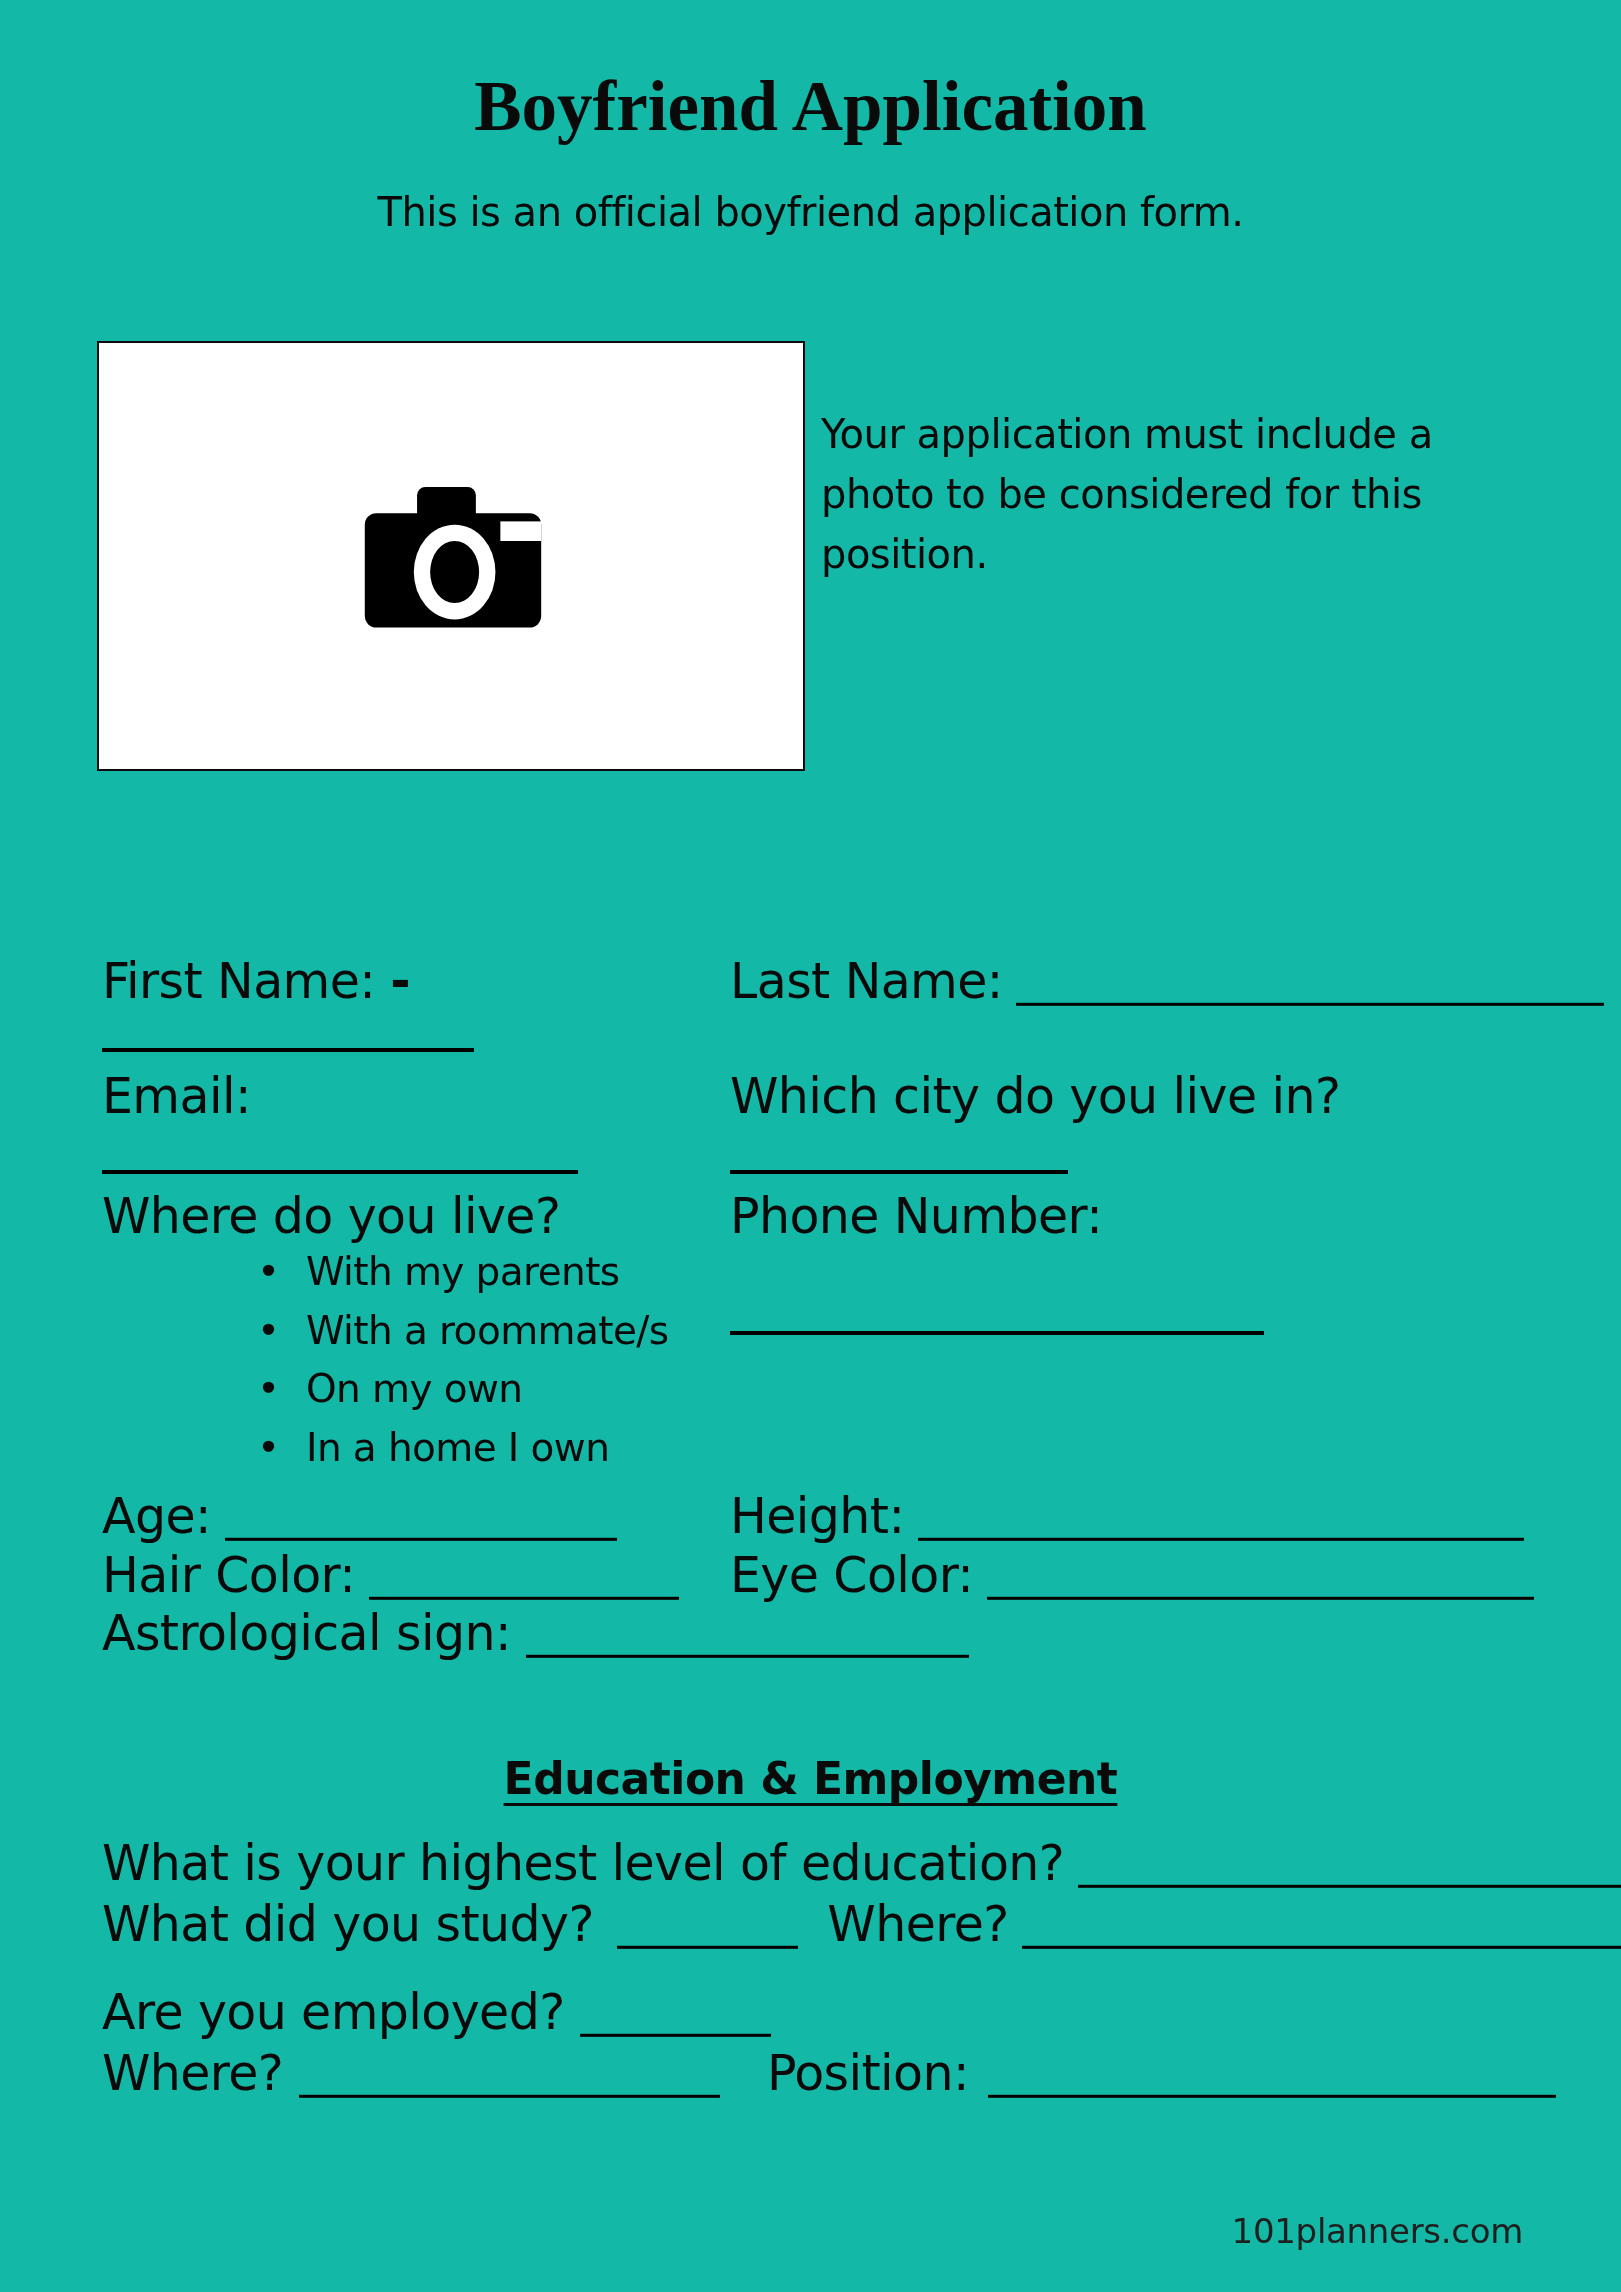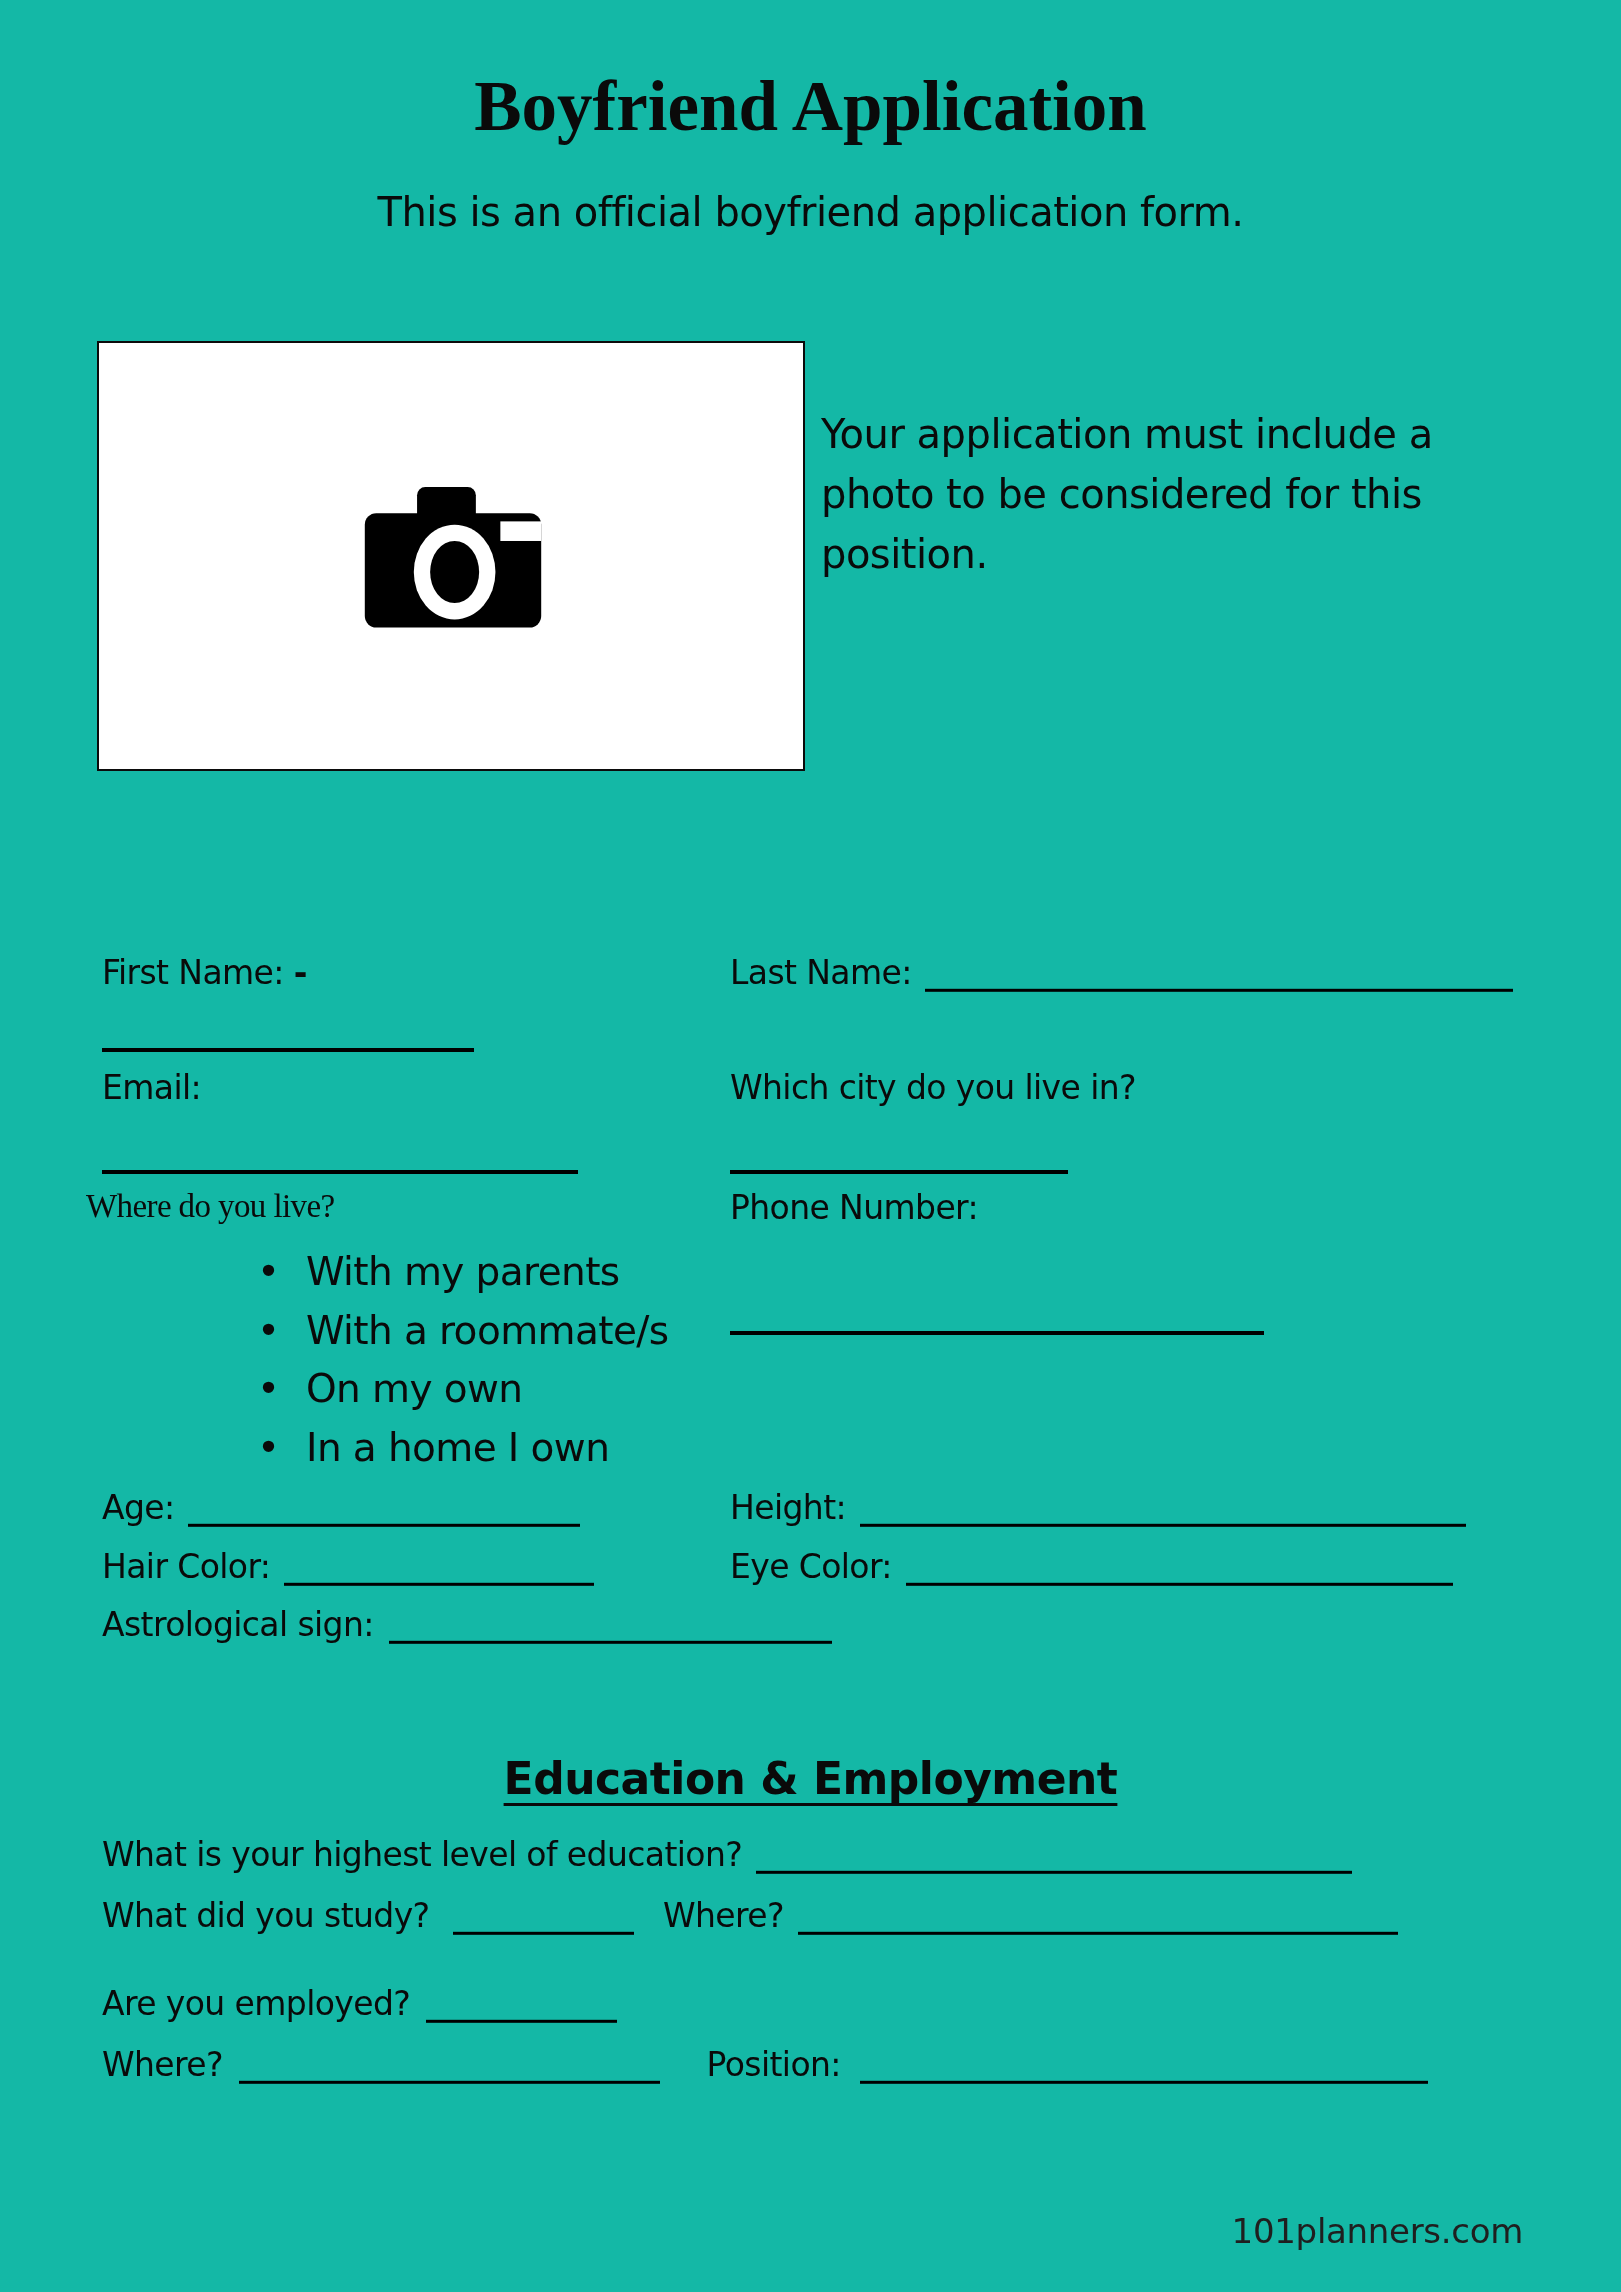--- a/index.html
+++ b/index.html
@@ -30,21 +30,21 @@
     font-size:40px;line-height:60px;letter-spacing:-0.5px;
   }
   .section-heading{
     width:100%;text-align:center;
     font-weight:700;font-size:44px;letter-spacing:-0.5px;
     text-decoration:underline;
     text-decoration-thickness:2.9px;
     text-underline-offset:8.8px;
   }
   .row{
-    font-size:33px;letter-spacing:-0.6px;white-space:nowrap;
+    font-size:49px;letter-spacing:-0.6px;white-space:nowrap;
   }
   .blank{
     display:inline-block;
     border-bottom:3.9px solid #000;
     transform:translateY(7.8px);
   }
   .hr-blank{
     height:3.9px;background:#000;
   }
   .bullet-item{
@@ -88,21 +88,21 @@
   <div class="abs row" style="left:730px;top:953px;"><span>Last Name:</span><span class="blank" style="width:588px;margin-left:13.7px;"></span></div>
 
   <div class="abs hr-blank" style="left:102px;top:1048px;width:372px;"></div>
 
   <div class="abs row" style="left:102px;top:1068px;">Email:</div>
   <div class="abs row" style="left:730px;top:1068px;">Which city do you live in?</div>
 
   <div class="abs hr-blank" style="left:102px;top:1170px;width:476px;"></div>
   <div class="abs hr-blank" style="left:730px;top:1170px;width:338px;"></div>
 
-  <div class="abs row" style="left:86px;top:1188px;font-family:Liberation Serif, serif;">Where do you live?</div>
+  <div class="abs row" style="left:102px;top:1188px;">Where do you live?</div>
   <div class="abs row" style="left:730px;top:1188px;">Phone Number:</div>
 
   <div class="abs bullet-item" style="left:257px;top:1249px;">With my parents</div>
   <div class="abs bullet-item" style="left:257px;top:1308px;">With a roommate/s</div>
   <div class="abs bullet-item" style="left:257px;top:1366px;">On my own</div>
   <div class="abs bullet-item" style="left:257px;top:1425px;">In a home I own</div>
 
   <div class="abs hr-blank" style="left:730px;top:1331px;width:534px;"></div>
 
   <div class="abs row" style="left:102px;top:1488px;"><span>Age:</span><span class="blank" style="width:392px;margin-left:13.7px;"></span></div>

